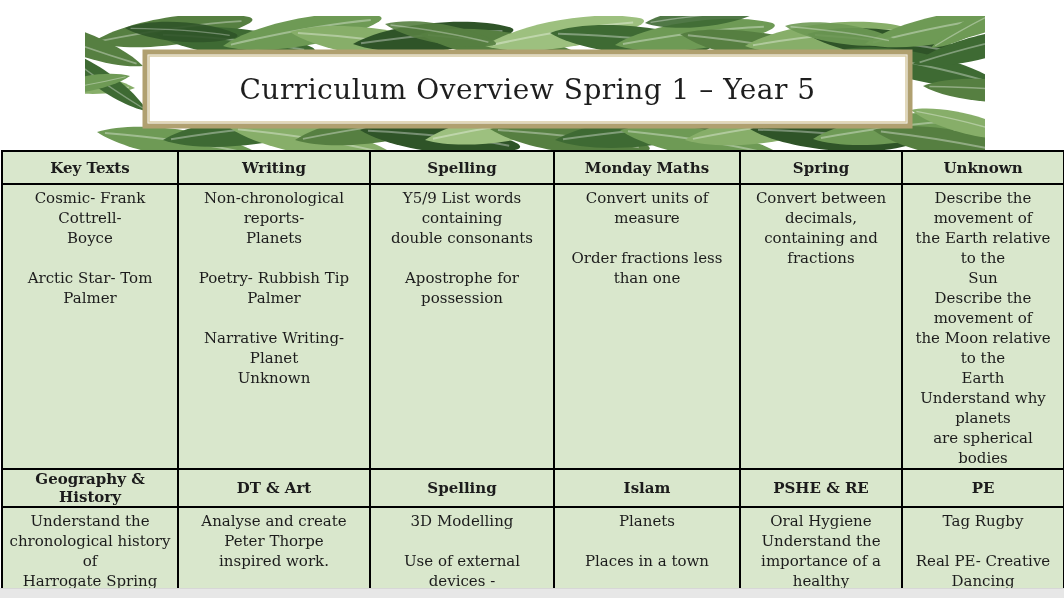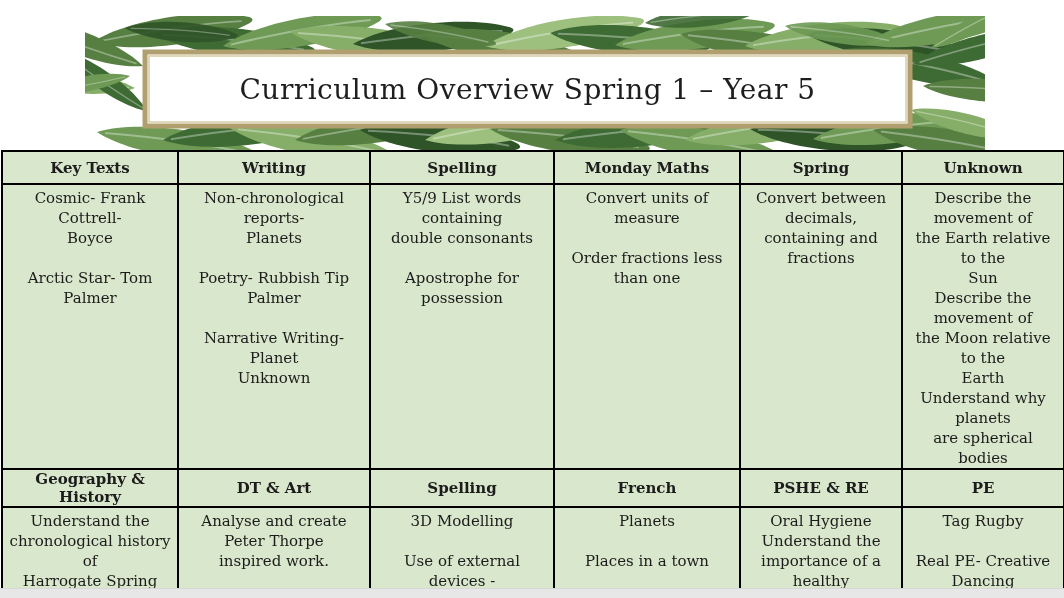--- a/index.html
+++ b/index.html
@@ -200,21 +200,21 @@
 Describe the movement of
 the Moon relative to the
 Earth
 Understand why planets
 are spherical bodies</td>
     </tr>
     <tr class="subject-row-2">
       <th>Geography &amp; History</th>
       <th>DT &amp; Art</th>
       <th>Spelling</th>
-      <th>French</th>
+      <th>Islam</th>
       <th>PSHE &amp; RE</th>
       <th>PE</th>
     </tr>
     <tr class="content-row-2">
       <td>Understand the
 chronological history of
 Harrogate Spring Water
 
 Understand debates over
 use and control of the water</td>

